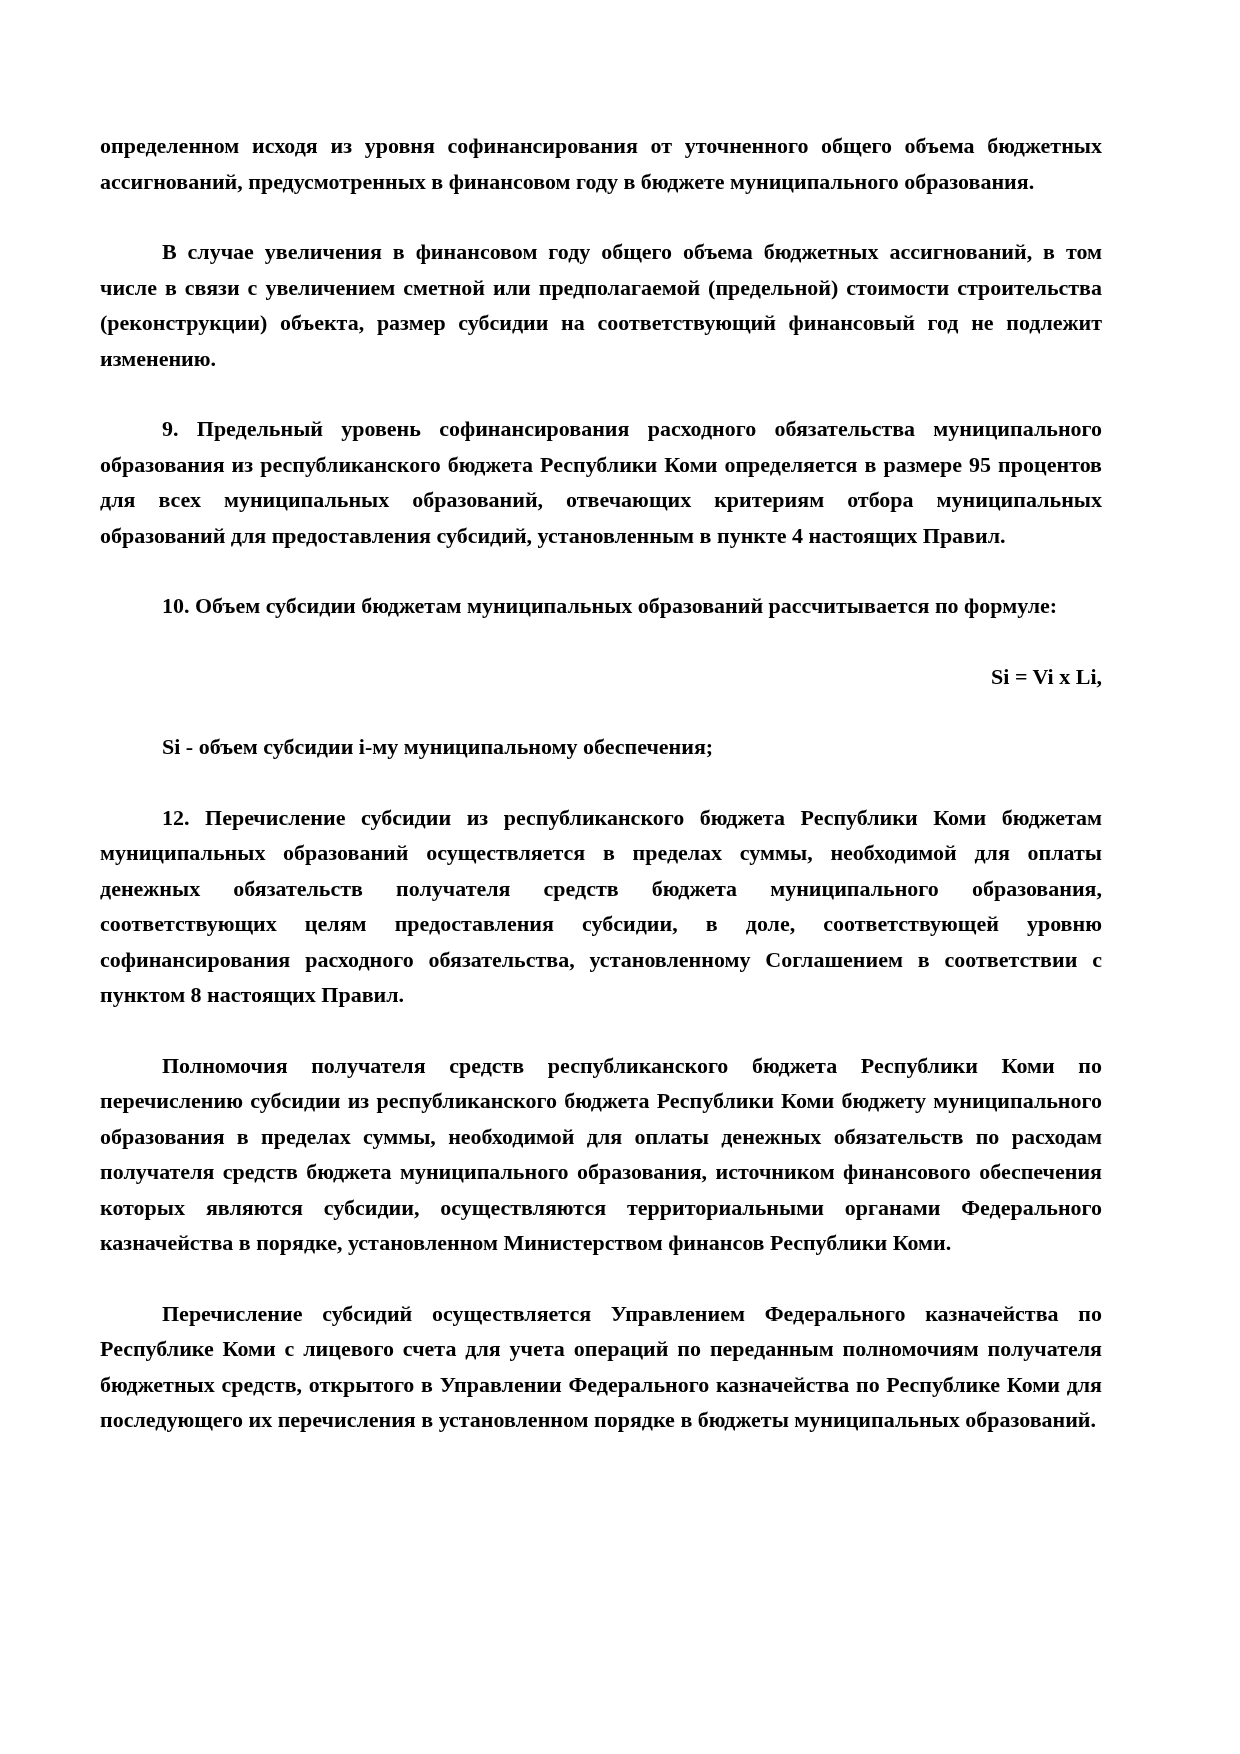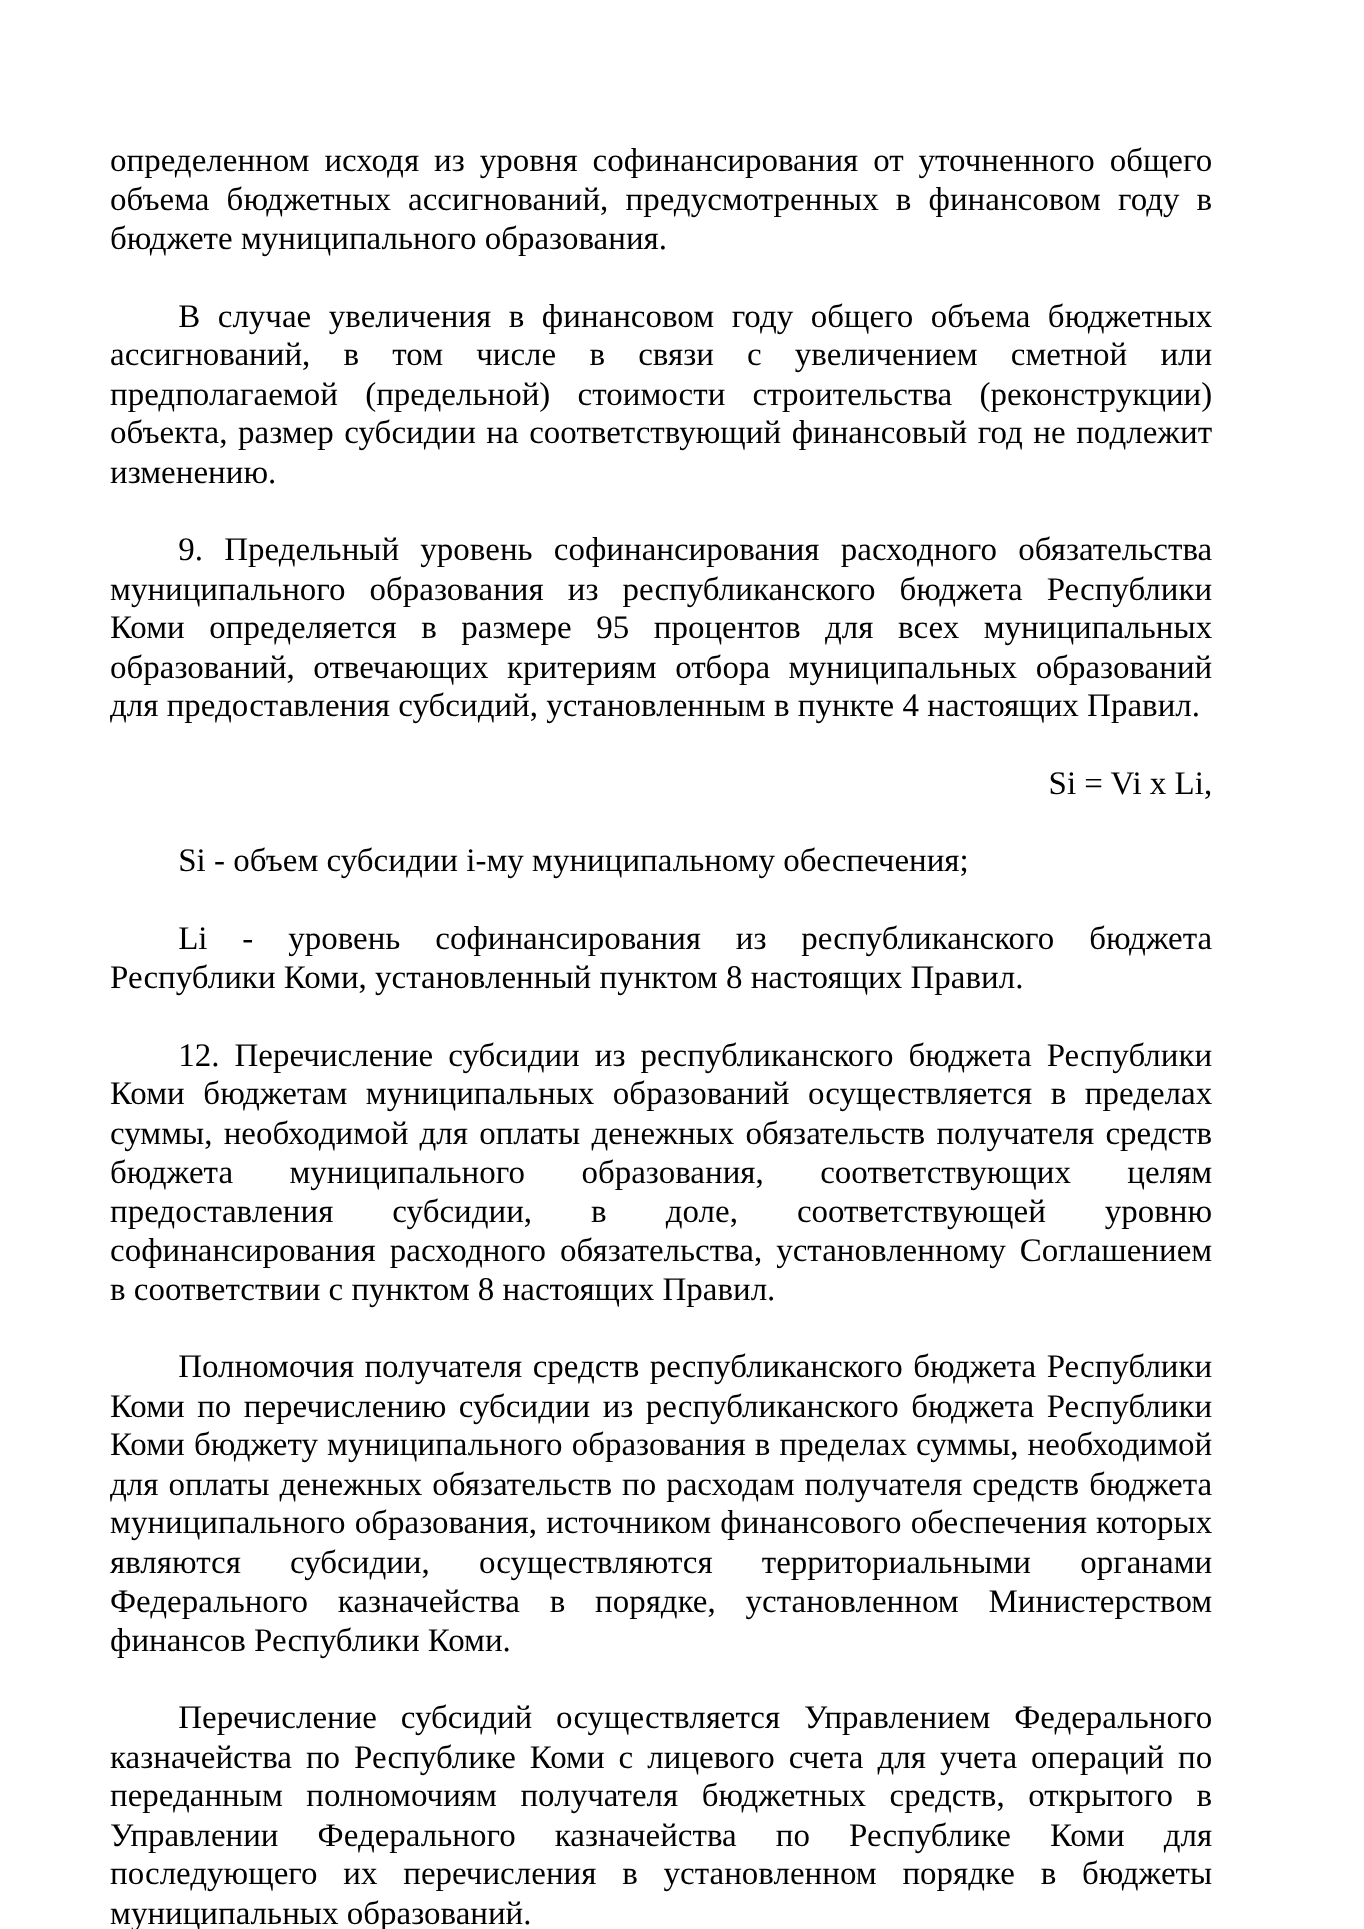--- a/index.html
+++ b/index.html
@@ -21,26 +21,27 @@
     overflow: hidden;
   }
   .content {
     position: absolute;
     left: 100px;
     top: 128px;
     width: 1002px;
   }
   p.para {
     margin: 0 0 0 0;
-    font-size: 30px;
+    font-size: 22px;
     line-height: 35.5px;
     text-align: justify;
     text-justify: inter-word;
     text-indent: 62px;
     hyphens: none;
+    font-weight: bold;
     -webkit-hyphens: none;
   }
   p.para.noindent {
     text-indent: 0;
   }
   p.para.formula {
     text-align: right;
     text-indent: 0;
   }
   p.para + p.para {
@@ -55,28 +56,28 @@
 
 <div class="page">
   <div class="content">
 
     <p class="para noindent">определенном исходя из уровня софинансирования от уточненного общего объема бюджетных ассигнований, предусмотренных в финансовом году в бюджете муниципального образования.</p>
 
     <p class="para">В случае увеличения в финансовом году общего объема бюджетных ассигнований, в том числе в связи с увеличением сметной или предполагаемой (предельной) стоимости строительства (реконструкции) объекта, размер субсидии на соответствующий финансовый год не подлежит изменению.</p>
 
     <p class="para">9. Предельный уровень софинансирования расходного обязательства муниципального образования из республиканского бюджета Республики Коми определяется в размере 95 процентов для всех муниципальных образований, отвечающих критериям отбора муниципальных образований для предоставления субсидий, установленным в пункте 4 настоящих Правил.</p>
 
+    <p class="para">10. Объем субсидии бюджетам муниципальных образований рассчитывается по формуле:</p>
 
     <p class="para formula gap-large">Si = Vi x Li,</p>
 
 
     <p class="para">Si - объем субсидии i-му муниципальному обеспечения;</p>
 
 
-    <p class="para">Li - уровень софинансирования из республиканского бюджета Республики Коми, установленный пунктом 8 настоящих Правил.</p>
 
 
     <p class="para">12. Перечисление субсидии из республиканского бюджета Республики Коми бюджетам муниципальных образований осуществляется в пределах суммы, необходимой для оплаты денежных обязательств получателя средств бюджета муниципального образования, соответствующих целям предоставления субсидии, в доле, соответствующей уровню софинансирования расходного обязательства, установленному Соглашением в соответствии с пунктом 8 настоящих Правил.</p>
 
     <p class="para">Полномочия получателя средств республиканского бюджета Республики Коми по перечислению субсидии из республиканского бюджета Республики Коми бюджету муниципального образования в пределах суммы, необходимой для оплаты денежных обязательств по расходам получателя средств бюджета муниципального образования, источником финансового обеспечения которых являются субсидии, осуществляются территориальными органами Федерального казначейства в порядке, установленном Министерством финансов Республики Коми.</p>
 
     <p class="para">Перечисление субсидий осуществляется Управлением Федерального казначейства по Республике Коми с лицевого счета для учета операций по переданным полномочиям получателя бюджетных средств, открытого в Управлении Федерального казначейства по Республике Коми для последующего их перечисления в установленном порядке в бюджеты муниципальных образований.</p>
 
   </div>
 </div>

